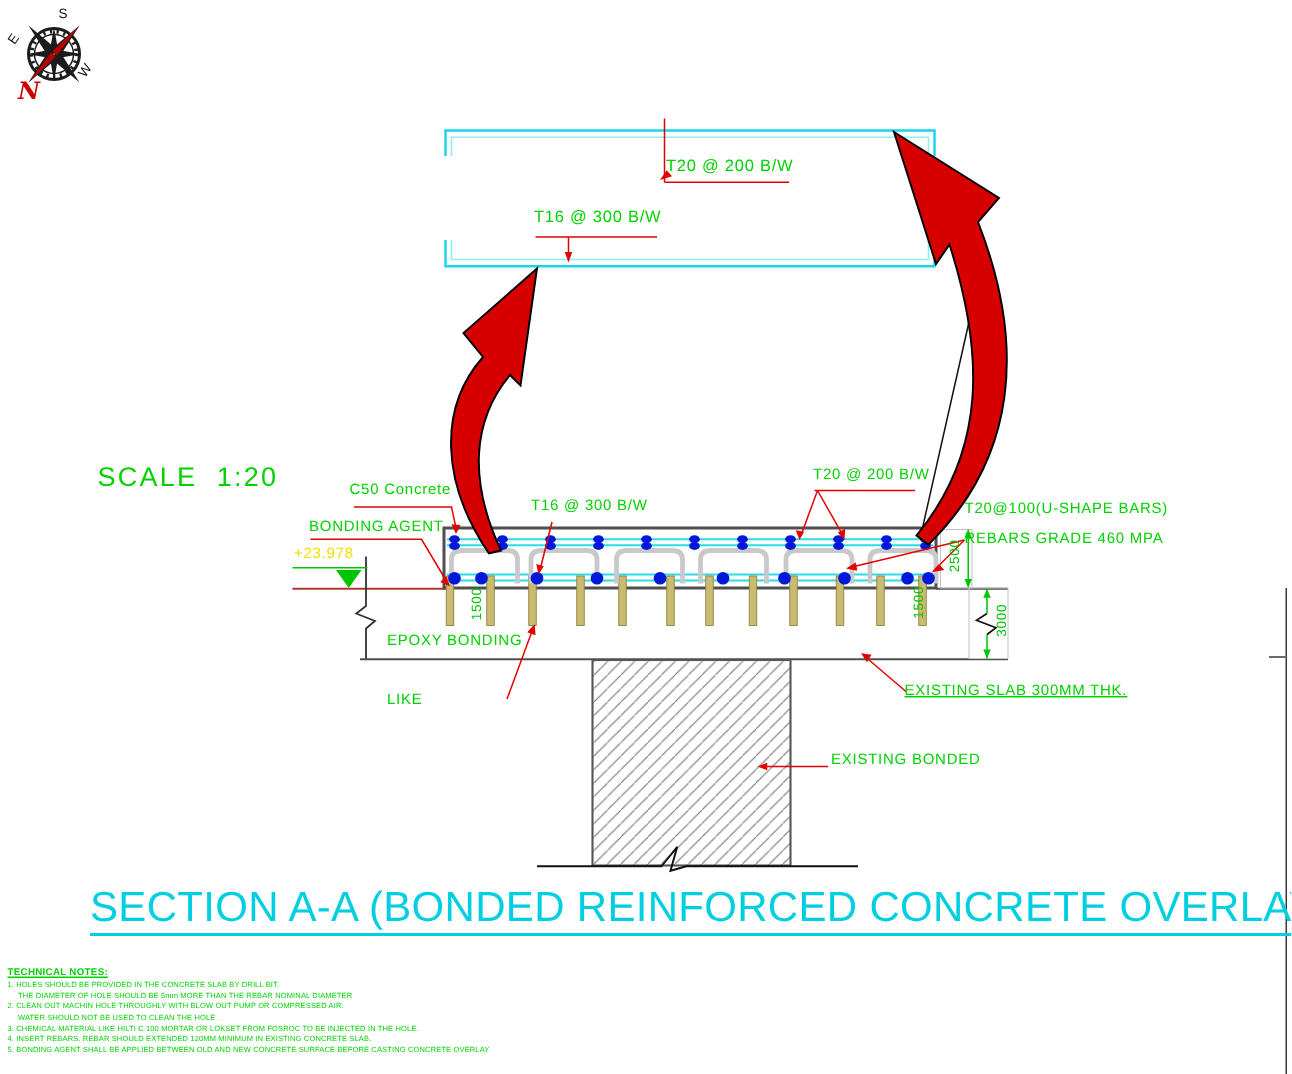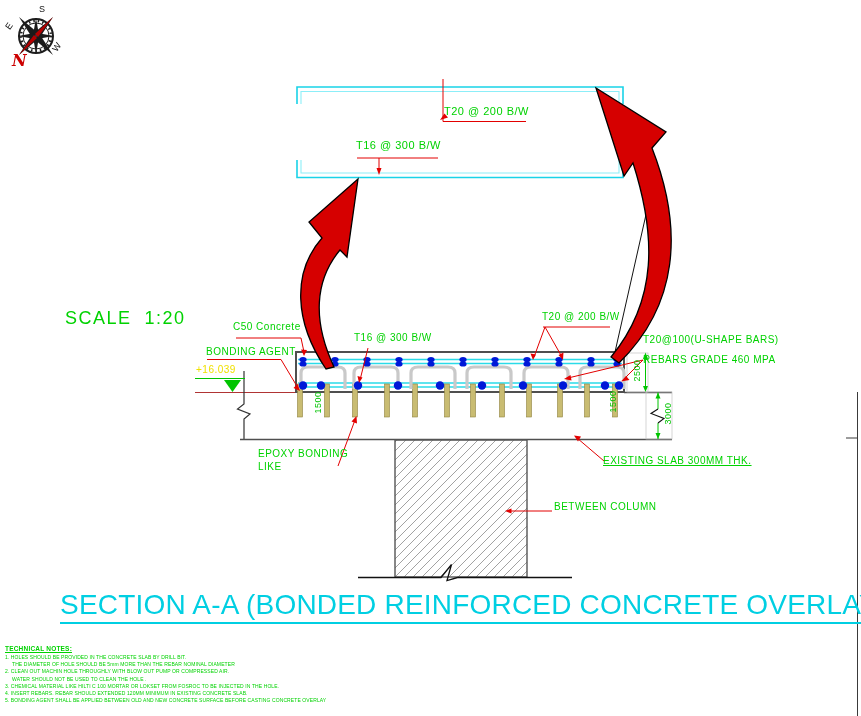--- a/index.html
+++ b/index.html
@@ -204,26 +204,26 @@
 
 <div class="lbl lbl-lg" style="left:444px;top:106px;">T20 @ 200 B/W</div>
 <div class="lbl lbl-lg" style="left:356px;top:140px;">T16 @ 300 B/W</div>
 
 <div class="lbl" style="left:233px;top:322px;">C50 Concrete</div>
 <div class="lbl" style="left:206px;top:347px;text-align:right;">BONDING AGENT</div>
 <div class="lbl" style="left:354px;top:333px;">T16 @ 300 B/W</div>
 <div class="lbl" style="left:542px;top:312px;">T20 @ 200 B/W</div>
 <div class="lbl" style="left:643px;top:335px;">T20@100(U-SHAPE BARS)</div>
 <div class="lbl" style="left:643px;top:355px;">REBARS GRADE 460 MPA</div>
-<div class="lbl" style="left:258px;top:449px;">EPOXY BONDING</div>
+<div class="lbl" style="left:258px;top:423px;">EPOXY BONDING</div>
 <div class="lbl" style="left:258px;top:462px;">LIKE</div>
 <div class="lbl" style="left:603px;top:456px;text-decoration:underline;">EXISTING SLAB 300MM THK.</div>
-<div class="lbl" style="left:554px;top:502px;">BETWEEN COLUMN</div>
-
-<div class="lbl yellow" style="left:196px;top:365px;">+16.039</div>
+<div class="lbl" style="left:554px;top:502px;">EXISTING BONDED</div>
+
+<div class="lbl yellow" style="left:196px;top:365px;">+23.978</div>
 
 <div class="dim" style="left:617px;top:366px;width:40px;">2500</div>
 <div class="dim" style="left:646px;top:409px;width:44px;">3000</div>
 <div class="dim" style="left:298px;top:398px;width:40px;">1500</div>
 <div class="dim" style="left:593px;top:397px;width:40px;">1500</div>
 
 <div class="title"><span>SECTION A-A (BONDED REINFORCED CONCRETE OVERLAY)</span></div>
 
 <div class="notes">
   <div class="hdr">TECHNICAL NOTES:</div>

